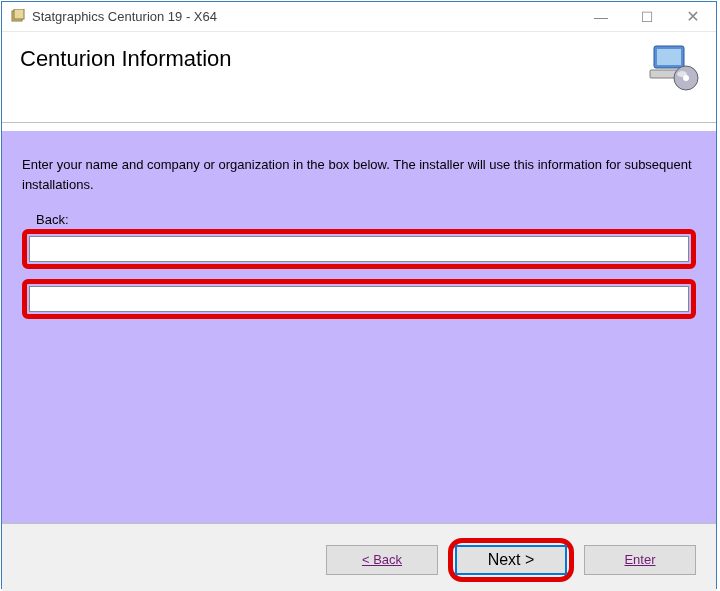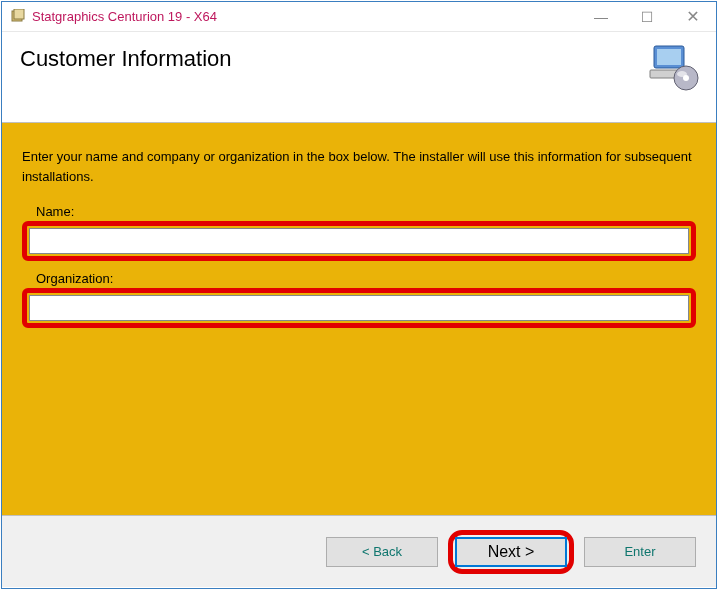--- a/index.html
+++ b/index.html
@@ -27,21 +27,21 @@
     .titlebar .app-icon {
       width: 16px;
       height: 16px;
       margin: 0 6px 0 8px;
       display: flex;
       align-items: center;
       justify-content: center;
     }
     .titlebar .title {
       flex: 1;
-      color: #be185d;
+      color: #404040;
       font-size: 13px;
     }
     .win-controls {
       display: flex;
       height: 100%;
     }
     .win-btn {
       width: 46px;
       height: 100%;
       display: flex;
@@ -68,23 +68,24 @@
       position: absolute;
       right: 16px;
       top: 10px;
     }
     .divider {
       height: 1px;
       background: #c0c0c0;
       margin: 0;
     }
     .content {
-      background: #eab308;
+      background: #c4b5fd;
       padding: 24px 20px 10px 20px;
       height: 392px;
+      margin-top: 8px;
     }
     .instruction {
       font-size: 13px;
       color: #000;
       line-height: 1.5;
       margin-bottom: 18px;
     }
     .field-group {
       margin-bottom: 10px;
     }
@@ -118,25 +119,26 @@
       justify-content: flex-end;
       padding-right: 20px;
       gap: 10px;
     }
     .btn {
       width: 112px;
       height: 30px;
       background: #e1e1e1;
       border: 1px solid #adadad;
       font-size: 13px;
-      color: #0f766e;
+      color: #701a75;
       display: flex;
       align-items: center;
       justify-content: center;
       cursor: pointer;
+      text-decoration: underline;
     }
     .btn-highlight {
       border: 5px solid #e10000;
       border-radius: 14px;
       padding: 2px;
     }
     .btn-default {
       border: 2px solid #0078d7;
       background: #e1e1e1;
       width: 112px;
@@ -160,47 +162,46 @@
     </div>
     <div class="title">Statgraphics Centurion 19 - X64</div>
     <div class="win-controls">
       <div class="win-btn">—</div>
       <div class="win-btn">☐</div>
       <div class="win-btn close">✕</div>
     </div>
   </div>
 
   <div class="header-area">
-    <div class="header-title">Customer Information</div>
+    <div class="header-title">Centurion Information</div>
     <div class="header-icon">
       <svg width="52" height="52" viewBox="0 0 52 52">
         <rect x="6" y="4" width="30" height="22" rx="2" fill="#5a8fd4" stroke="#2a5a9a" stroke-width="1"></rect>
         <rect x="9" y="7" width="24" height="16" fill="#a8cff0"></rect>
         <rect x="2" y="28" width="38" height="8" rx="1" fill="#d0d0d0" stroke="#808080" stroke-width="1"></rect>
         <circle cx="38" cy="36" r="12" fill="#b8b8c8" stroke="#606070" stroke-width="1"></circle>
         <circle cx="38" cy="36" r="3" fill="#fff"></circle>
         <ellipse cx="34" cy="32" rx="5" ry="3" fill="#fff" opacity="0.6"></ellipse>
       </svg>
     </div>
   </div>
 
   <div class="divider"></div>
 
   <div class="content">
     <div class="instruction">Enter your name and company or organization in the box below. The installer will use this information for subsequent installations.</div>
 
     <div class="field-group">
-      <span class="field-label">Name:</span>
+      <span class="field-label">Back:</span>
       <div class="highlight-wrap">
         <input type="text" class="text-input" value="" style="">
       </div>
     </div>
 
     <div class="field-group">
-      <span class="field-label">Organization:</span>
       <div class="highlight-wrap">
         <input type="text" class="text-input" value="" style="">
       </div>
     </div>
   </div>
 
   <div class="button-bar">
     <div class="btn">&lt; Back</div>
     <div class="btn-highlight">
       <div class="btn-default">Next &gt;</div>

